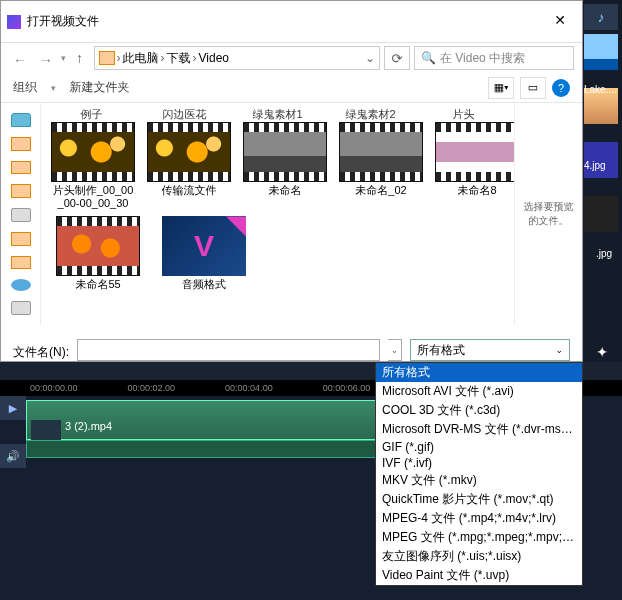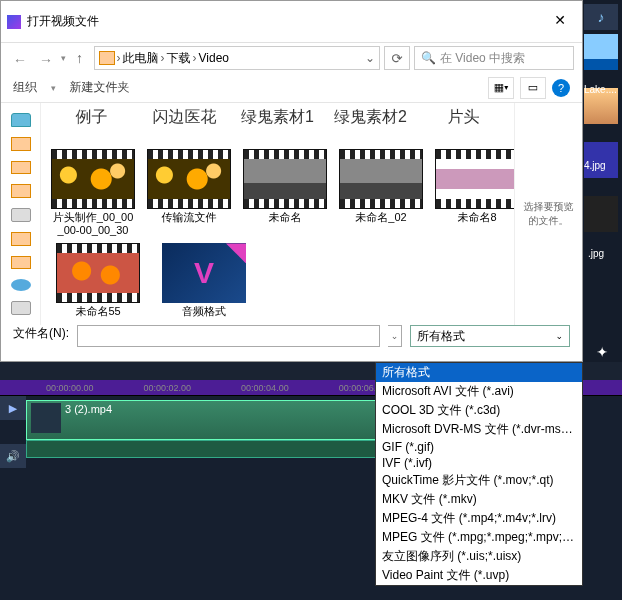--- a/index.html
+++ b/index.html
@@ -32,39 +32,39 @@
 
 .body-row { flex:1; display:flex; overflow:hidden; }
 .sidebar { width: 40px; background:#fff; border-right:1px solid #eee; display:flex; flex-direction:column; gap:10px; padding:10px 0; align-items:center; }
 .sb-item { width:20px; height:16px; background:#fc9; border:1px solid #d80; }
 .sb-item.home { background:#6bd; border-color:#39a; border-radius:3px 3px 0 0; }
 .sb-item.disk { background:#ddd; border-color:#999; border-radius:2px; }
 .sb-item.cloud { background:#5ad; border:none; border-radius:50%; height:14px; }
 
 .grid { flex:1; padding: 4px 10px; overflow:hidden; position:relative; }
 .grid-row { display:flex; gap: 12px; }
-.grid-row.partial { font-size:16px; color:#333; justify-content:space-between; margin-bottom:21px; }
+.grid-row.partial { font-size:11px; color:#333; justify-content:space-between; margin-bottom:0; }
 .grid-row.partial span { width: 90px; text-align:center; white-space:nowrap; overflow:hidden; }
 .item { width: 94px; display:flex; flex-direction:column; align-items:center; gap:2px; cursor:default; }
 .thumb { width: 84px; height: 60px; background:#333; position:relative; border:1px solid #111; }
 .filmstrip::before, .filmstrip::after { content:""; position:absolute; left:0; right:0; height:9px; background: repeating-linear-gradient(90deg,#222 0 5px,#fff 5px 10px); }
 .filmstrip::before { top:0; } .filmstrip::after { bottom:0; }
 .thumb-inner { position:absolute; top:9px; bottom:9px; left:0; right:0; }
 .bokeh { background: radial-gradient(circle at 20% 40%, #fc3 8px, transparent 9px), radial-gradient(circle at 60% 50%, #fa0 10px, transparent 11px), radial-gradient(circle at 80% 30%, #fc6 7px, transparent 8px), #430; }
 .abbey { background: linear-gradient(#888 0 60%, #444 60%); }
 .flower { background: linear-gradient(180deg,#fff 0 25%, #c9b 25% 75%, #fff 75%); }
 .orange { background: radial-gradient(circle at 30% 45%, #f80 9px, transparent 10px), radial-gradient(circle at 65% 55%, #f80 9px, transparent 10px), #c54; }
 .app-icon { position:absolute; inset:0; background: linear-gradient(135deg,#0a2b5c,#1a4a8c); display:flex;align-items:center;justify-content:center; }
 .app-icon::before { content:"V"; font-size:30px; font-weight:bold; color:#e040c0; }
 .app-icon::after { content:""; position:absolute; top:0; right:0; width:20px; height:20px; background:#e040c0; clip-path: polygon(100% 0,100% 100%,0 0); }
 .item-label { font-size:11px; text-align:center; line-height:1.2; max-width:90px; word-break:break-all; }
 
 .preview { width: 68px; border-left:1px solid #eee; display:flex; align-items:center; justify-content:center; font-size:10px; color:#666; text-align:center; padding: 4px; }
 
-.footer { height: 36px; display:flex; align-items:flex-start; padding: 0 12px; gap:8px; font-size:12px; }
+.footer { height: 36px; display:flex; align-items:flex-end; padding: 0 12px; gap:8px; font-size:12px; }
 .fn-label { }
 .fn-input { flex:1; height:22px; border:1px solid #aaa; padding:0 6px; font-size:12px; }
 .fn-dd { width:14px; height:22px; border:1px solid #aaa; border-left:none; display:flex;align-items:center;justify-content:center; font-size:9px; cursor:pointer; color:#666; }
 .format-combo { width: 160px; height:22px; border:1px solid #7a9; background:#fff; padding:0 6px; font-size:12px; display:flex;align-items:center; cursor:pointer; }
 .format-dd { margin-left:auto; font-size:9px; }
 
 
 .dropdown { position:absolute; right: 39px; top: 362px; width: 208px; background:#fff; border:1px solid #333; z-index: 20; font-size:12px; max-height: 236px; overflow:hidden; }
 .dd-item { padding: 1px 6px; cursor:pointer; white-space:nowrap; overflow:hidden; text-overflow:ellipsis; }
 .dd-item.selected { background:#0a64c8; color:#fff; }
@@ -73,40 +73,40 @@
 .bg-right { position:absolute; right:0; top:0; width: 40px; height: 362px; background:#141c2a; display:flex; flex-direction:column; gap:4px; padding:4px 2px; }
 .bg-thumb { width:34px; height:36px; background:#345; }
 .bg-thumb.sky { background: linear-gradient(#8cf 0 70%, #05a 70%); }
 .bg-thumb.desert { background: linear-gradient(#fc8,#c85); }
 .bg-thumb.city { background:#33a; }
 .bg-thumb.dark { background:#222; }
 .bg-tool { width:34px; height:26px; background:#2a3850; display:flex;align-items:center;justify-content:center; color:#8cf; font-size:14px; }
 .bg-label { position:absolute; color:#fff; font-size:10px; }
 
 .timeline { position:absolute; left:0; top:380px; right:0; bottom:0; background:#161f2f; }
-.time-ruler { height:16px; background:#4c1d95; display:flex; font-size:9px; color:#888; align-items:center; padding-left:46px; gap:50px; border-bottom:1px solid #000; }
+.time-ruler { height:16px; background:#000000; display:flex; font-size:9px; color:#888; align-items:center; padding-left:30px; gap:50px; border-bottom:1px solid #000; }
 .track-btns { position:absolute; left:0; top:16px; width:26px; }
 .track-btn { width:26px; height:24px; background:#2a3850; margin-bottom:16px; display:flex;align-items:center;justify-content:center; color:#9bf; font-size:11px; }
-.clip { position:absolute; left:26px; top:20px; width:380px; height:40px; background: linear-gradient(180deg,#3a8868,#2a6a50); border:1px solid #6fb; display:flex; align-items:flex-start; padding:2px 4px; }
+.clip { position:absolute; left:26px; top:20px; width:380px; height:40px; background: linear-gradient(180deg,#3a8868,#2a6a50); border:1px solid #6fb; display:flex; align-items:flex-start; padding:19px 4px; }
 .clip-thumb { width:30px; height:30px; background:#234; }
 .clip-label { color:#fff; font-size:11px; margin-left:4px; }
 .audio-clip { position:absolute; left:26px; top:60px; width:380px; height:18px; background:#1e5a42; border:1px solid #3a8; }
 .cross-icon { position:absolute; right:14px; top:344px; color:#fff; font-size:14px; z-index:5; }
 </style>
 </head>
 <body>
 
 <div class="bg-right">
   <div class="bg-tool">♪</div>
   <div class="bg-thumb sky"></div>
   <span class="bg-label" style="top:84px;left:2px">Lake....</span>
   <div class="bg-thumb desert" style="margin-top:14px"></div>
   <span class="bg-label" style="top:160px;left:2px">4.jpg</span>
   <div class="bg-thumb city" style="margin-top:14px"></div>
-  <span class="bg-label" style="top:248px;left:6px">.jpg</span>
+  <span class="bg-label" style="top:248px;left:14px">.jpg</span>
   <div class="bg-thumb dark" style="margin-top:14px"></div>
 </div>
 <span class="cross-icon">✦</span>
 
 <div class="dialog">
   <div class="titlebar">
     <div class="titlebar-icon"></div>
     <span class="titlebar-text">打开视频文件</span>
     <div class="titlebar-close">✕</div>
   </div>
@@ -229,22 +229,22 @@
   </div>
 </div>
 
 <div class="dropdown">
   <div class="dd-item selected">所有格式</div>
   <div class="dd-item">Microsoft AVI 文件 (*.avi)</div>
   <div class="dd-item">COOL 3D 文件 (*.c3d)</div>
   <div class="dd-item">Microsoft DVR-MS 文件 (*.dvr-ms;*.wtv)</div>
   <div class="dd-item">GIF (*.gif)</div>
   <div class="dd-item">IVF (*.ivf)</div>
+  <div class="dd-item">MKV 文件 (*.mkv)</div>
   <div class="dd-item">QuickTime 影片文件 (*.mov;*.qt)</div>
-  <div class="dd-item">MKV 文件 (*.mkv)</div>
   <div class="dd-item">MPEG-4 文件 (*.mp4;*.m4v;*.lrv)</div>
   <div class="dd-item">MPEG 文件 (*.mpg;*.mpeg;*.mpv;*.m2p;...)</div>
   <div class="dd-item">友立图像序列 (*.uis;*.uisx)</div>
   <div class="dd-item">Video Paint 文件 (*.uvp)</div>
 
 </div>
 
 <div class="timeline">
   <div class="time-ruler">
     <span>00:00:00.00</span>

